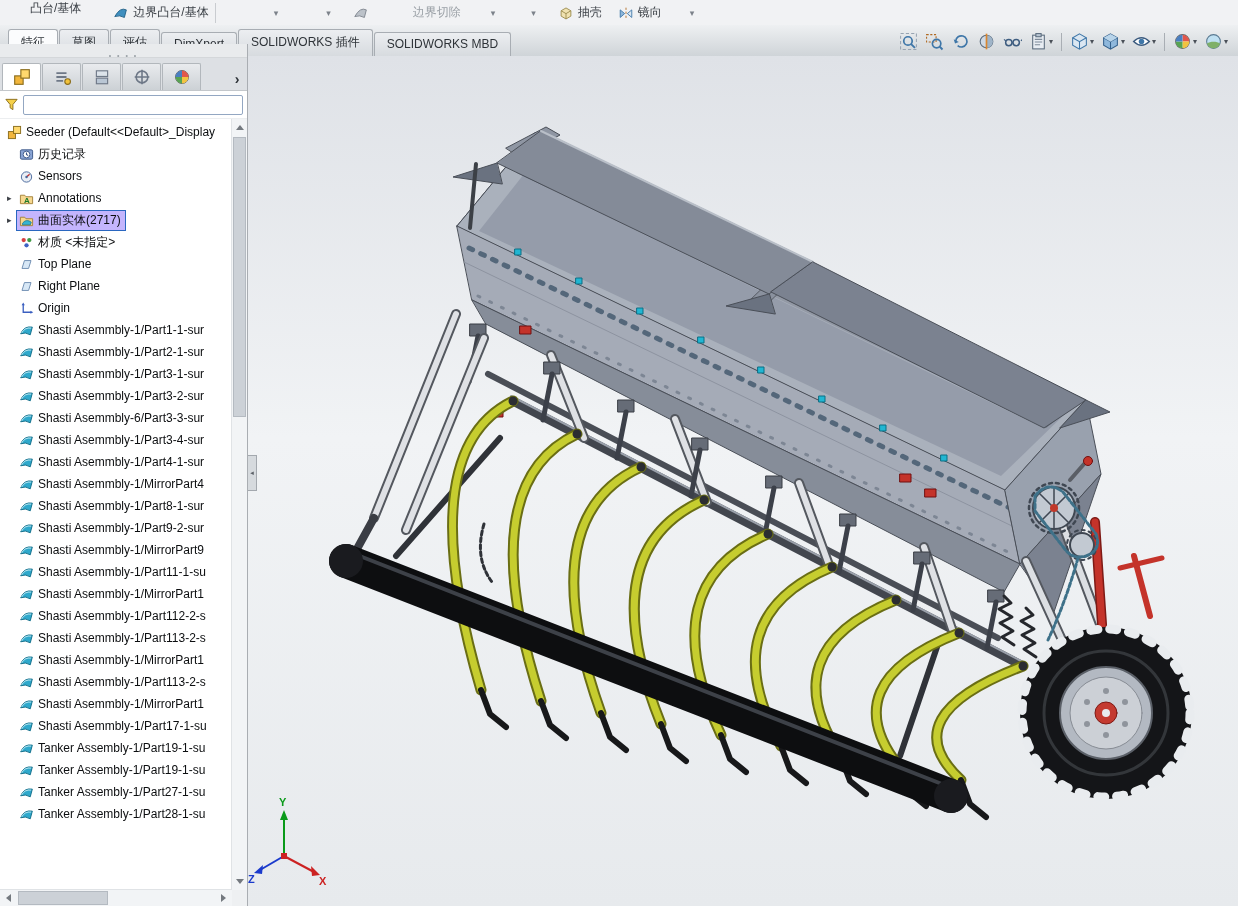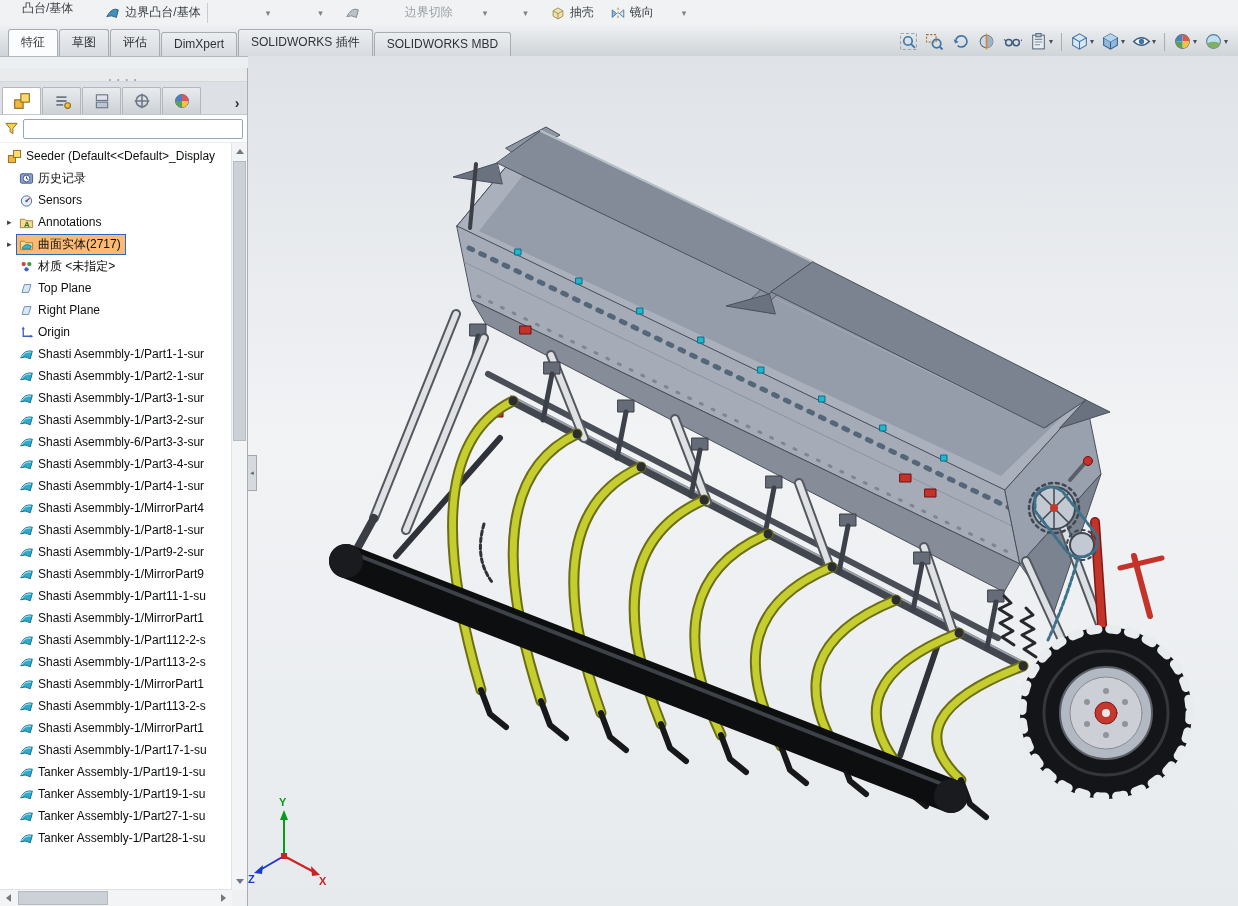--- a/index.html
+++ b/index.html
@@ -1,63 +1,63 @@
 <!DOCTYPE html>
 <html><head>
 <meta charset="utf-8">
 <style>
   html,body{margin:0;padding:0;}
   body{width:1238px;height:906px;overflow:hidden;font-family:"Liberation Sans",sans-serif;background:#eceff2;-webkit-font-smoothing:antialiased;}
   .app{position:relative;width:1238px;height:906px;}
 
   
   .ribbon{position:absolute;top:0;left:0;right:0;height:25px;background:#f1f2f4;border-bottom:1px solid #d9dcdf;display:flex;align-items:center;overflow:hidden;font-size:12px;color:#3a3f45;}
-  .rb-partial{margin-left:22px;margin-top:-8px;color:#3a3f45;text-align:right;}
+  .rb-partial{margin-left:30px;margin-top:-8px;color:#3a3f45;text-align:right;}
   .rb-btn{display:flex;align-items:center;gap:4px;white-space:nowrap;cursor:default;}
   .rb-btn.disabled{color:#9aa0a6;gap:44px;}
   .rb-ic{width:16px;height:16px;}
   .rb-sep{width:1px;height:20px;background:#c9ccd0;margin:0 6px;}
   .rb-caret{color:#7c828a;font-size:9px;}
   .rb-caret::after{content:"▾";}
 
   
   .tabbar{position:absolute;top:25px;left:0;right:0;height:31px;background:linear-gradient(#eef0f2,#cfd4d8);border-bottom:1px solid #b3b8bd;display:flex;align-items:flex-end;}
   .tabs{display:flex;align-items:flex-end;height:100%;padding-left:8px;}
   .tab{padding:4px 12px 5px;font-size:12px;color:#2e3338;border:1px solid #a8adb3;border-bottom:none;border-radius:3px 3px 0 0;background:linear-gradient(#eceef1,#d7dbdf);margin-right:1px;white-space:nowrap;cursor:default;}
   .tab.active{background:#fbfcfd;}
   .headsup{margin-left:auto;display:flex;align-items:center;gap:3px;padding:0 8px 4px 0;}
   .hu-btn{display:flex;align-items:center;gap:1px;padding:1px 2px;border-radius:2px;cursor:default;}
   .hu-ic{width:19px;height:19px;}
   .hu-caret{font-size:8px;color:#4a5058;}
   .hu-caret::after{content:"▾";}
   .hu-sep{width:1px;height:18px;background:#a9aeb4;margin:0 3px;}
 
   
-  .panel{position:absolute;top:68px;left:0;width:247px;bottom:0;background:#fff;border-right:1px solid #a9adb2;display:flex;flex-direction:column;}
+  .panel{position:absolute;top:44px;left:0;width:247px;bottom:0;background:#fff;border-right:1px solid #a9adb2;display:flex;flex-direction:column;}
   .panel-grip{height:13px;background:#e9ebed;border-bottom:1px solid #d4d7da;text-align:center;color:#9aa0a6;}
   .panel-grip::after{content:"• • • •";font-size:7px;letter-spacing:2px;line-height:11px;}
   .panel-tabs{height:30px;background:#dde0e4;display:flex;align-items:flex-end;padding:2px 2px 0 2px;border-bottom:1px solid #c3c7cb;}
   .ptab{width:37px;height:26px;display:flex;align-items:center;justify-content:center;border:1px solid #b2b7bc;border-bottom:none;border-radius:2px 2px 0 0;background:linear-gradient(#e9ebee,#ccd1d5);margin-right:1px;cursor:default;}
   .ptab.active{background:#fff;}
   .ptab svg{width:18px;height:18px;}
   .ptab-expand{margin-left:auto;width:16px;height:22px;display:flex;align-items:center;justify-content:center;color:#2e3338;font-weight:bold;cursor:default;}
   .ptab-expand::after{content:"›";font-size:14px;}
   .filter-row{height:27px;display:flex;align-items:center;padding:0 4px;background:#fff;border-bottom:1px solid #eceef0;}
   .filter-row svg{width:15px;height:15px;flex:0 0 auto;}
   .filter-input{flex:1;height:18px;margin-left:4px;border:1px solid #93a7c2;border-radius:2px;font-size:12px;padding:0 4px;outline:none;color:#222;}
 
   .tree-wrap{flex:1;position:relative;background:#fff;}
   .tree{position:absolute;left:0;top:0;right:15px;bottom:16px;overflow:hidden;padding-top:2px;}
   .trow{position:relative;display:flex;align-items:center;height:22px;padding-left:16px;font-size:12px;color:#0c0e10;white-space:nowrap;cursor:default;}
   .trow.root{padding-left:4px;}
   .trow .arrow{position:absolute;left:7px;top:0;height:22px;display:flex;align-items:center;font-size:9px;color:#3c4046;visibility:hidden;}
   .trow .arrow::after{content:"▸";}
   .trow.has-arrow .arrow{visibility:visible;}
   .thl{display:flex;align-items:center;gap:4px;padding:1px 4px 1px 2px;border:1px solid transparent;min-width:0;}
-  .trow.selected .thl{background:#fdba74;border-color:#2a67c0;}
+  .trow.selected .thl{background:#c4b5fd;border-color:#2a67c0;}
   .ti{width:15px;height:15px;flex:0 0 auto;}
   .tlabel{overflow:hidden;text-overflow:clip;}
 
   
   .vscroll{position:absolute;top:0;right:0;width:15px;bottom:16px;background:#f2f4f6;border-left:1px solid #e0e3e6;}
   .vthumb{position:absolute;left:1px;right:1px;top:18px;height:278px;background:#ccd1d7;border:1px solid #b4bac1;}
   .sb-btn{position:absolute;left:0;width:15px;height:16px;display:flex;align-items:center;justify-content:center;background:#f2f4f6;}
   .sb-up{top:0;} .sb-down{bottom:0;}
   .hscroll{position:absolute;left:0;right:15px;bottom:0;height:16px;background:#f2f4f6;border-top:1px solid #e0e3e6;display:flex;align-items:center;}
   .hs-btn{width:16px;height:16px;display:flex;align-items:center;justify-content:center;}

